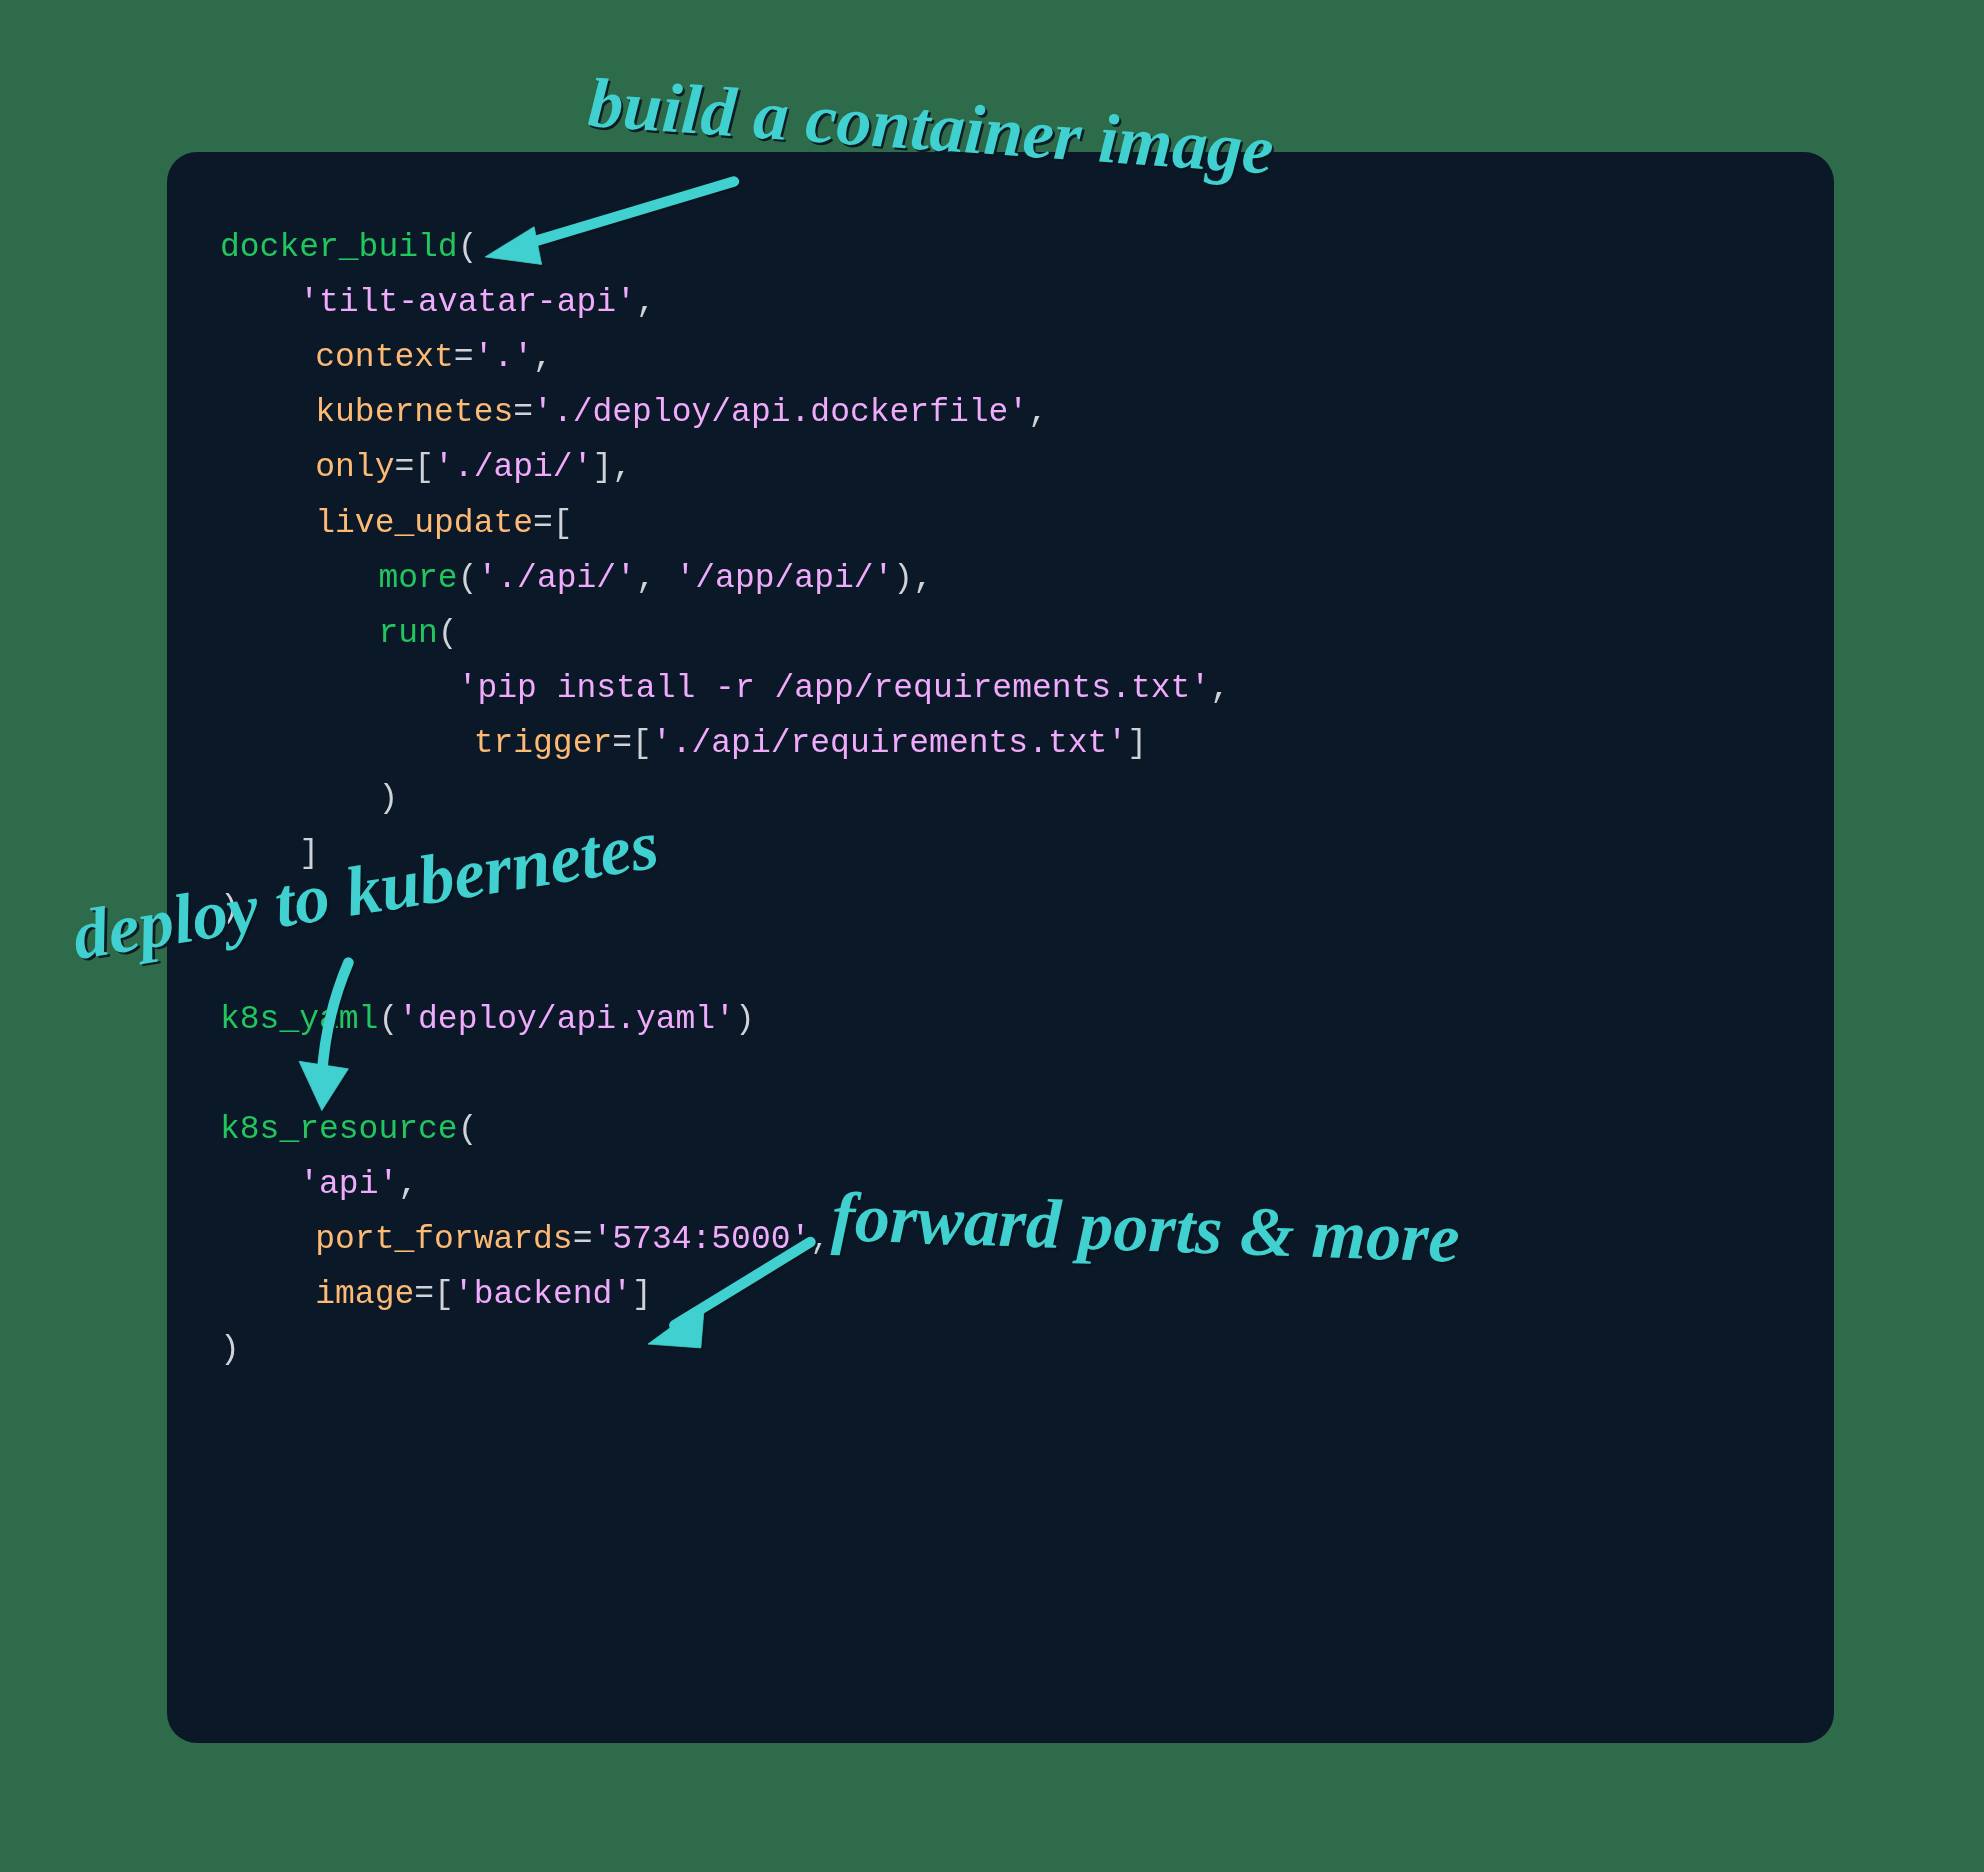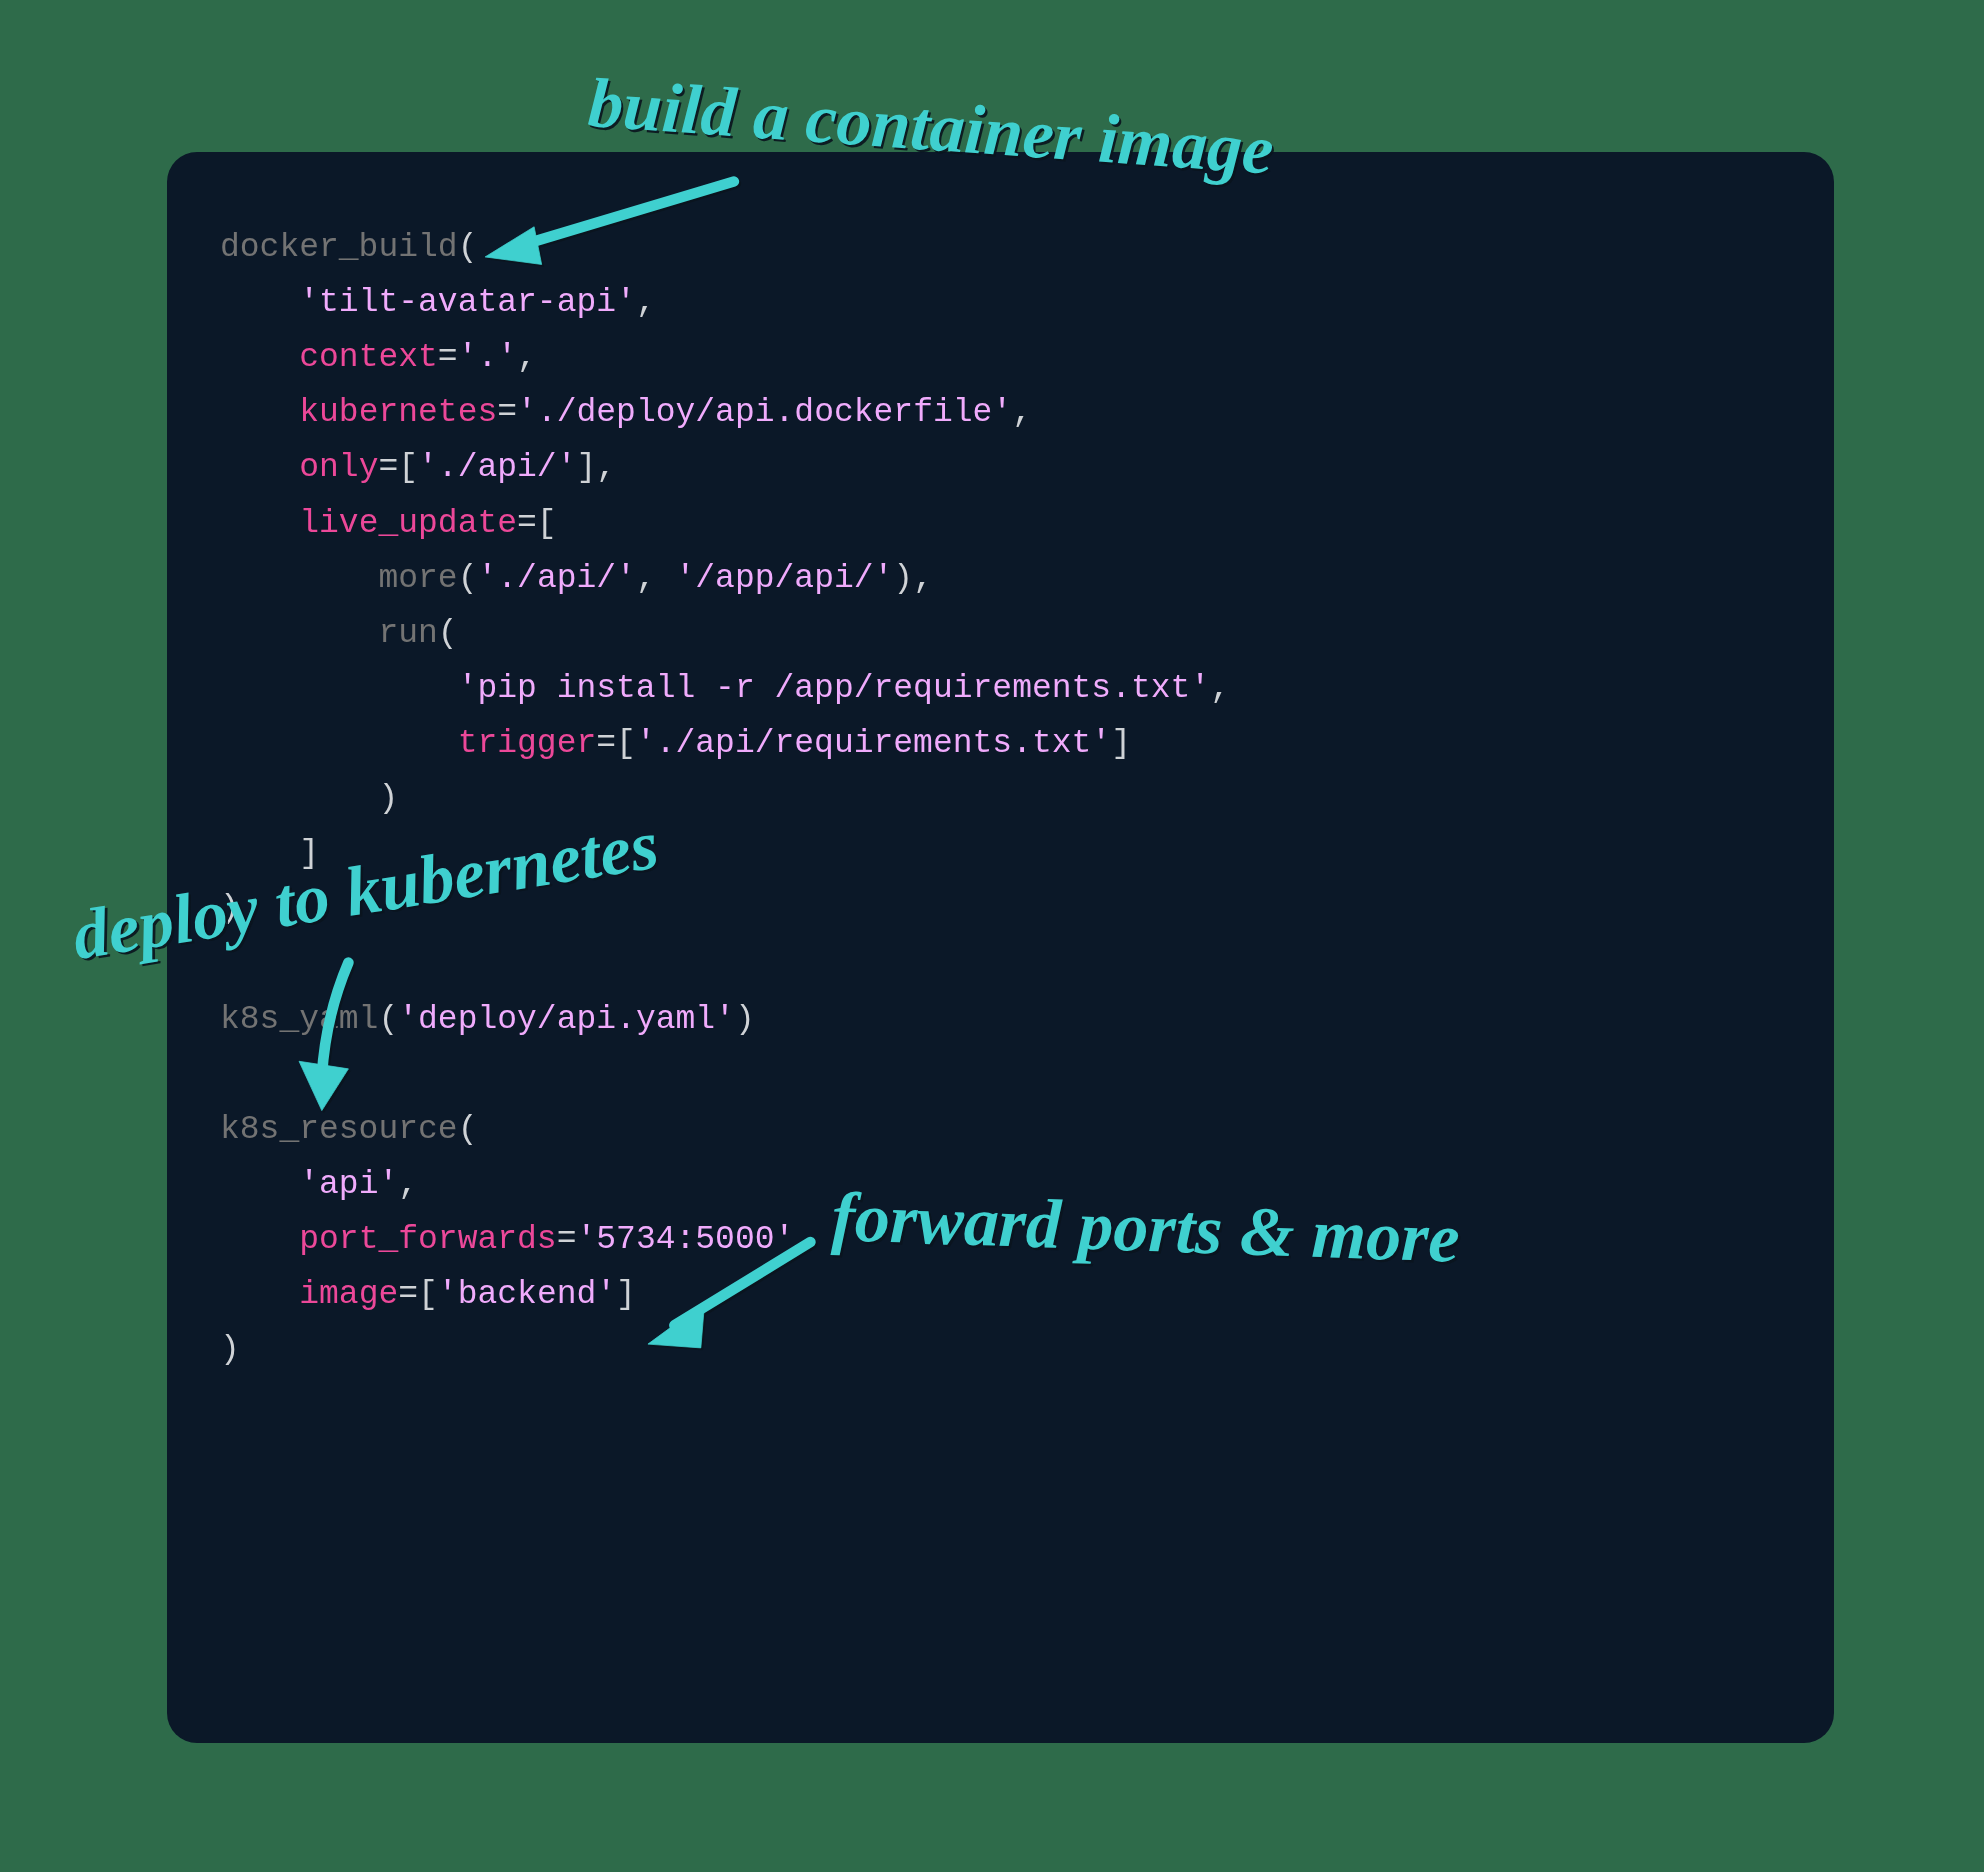--- a/index.html
+++ b/index.html
@@ -27,22 +27,22 @@
   }
   pre.code {
     margin: 0;
     padding: 68px 53px 53px 53px;
     font-family: "SFMono-Regular", "Menlo", "Consolas", "Liberation Mono", monospace;
     font-size: 33px;
     line-height: 1.67;
     color: #cfd2d6;
     white-space: pre;
   }
-  .fn   { color: #737373; }   
-  .kw   { color: #ec4899; }   
+  .fn   { color: #22c55e; }   
+  .kw   { color: #fdba74; margin-left: 16px; }   
   .str  { color: #f0abfc; }   
   .pun  { color: #cfd2d6; }   
 
   
   .annot {
     position: absolute;
     color: #3fd0cf;
     font-family: "Comic Sans MS", "Marker Felt", "Segoe Script", cursive;
     font-style: italic;
     font-weight: 700;

